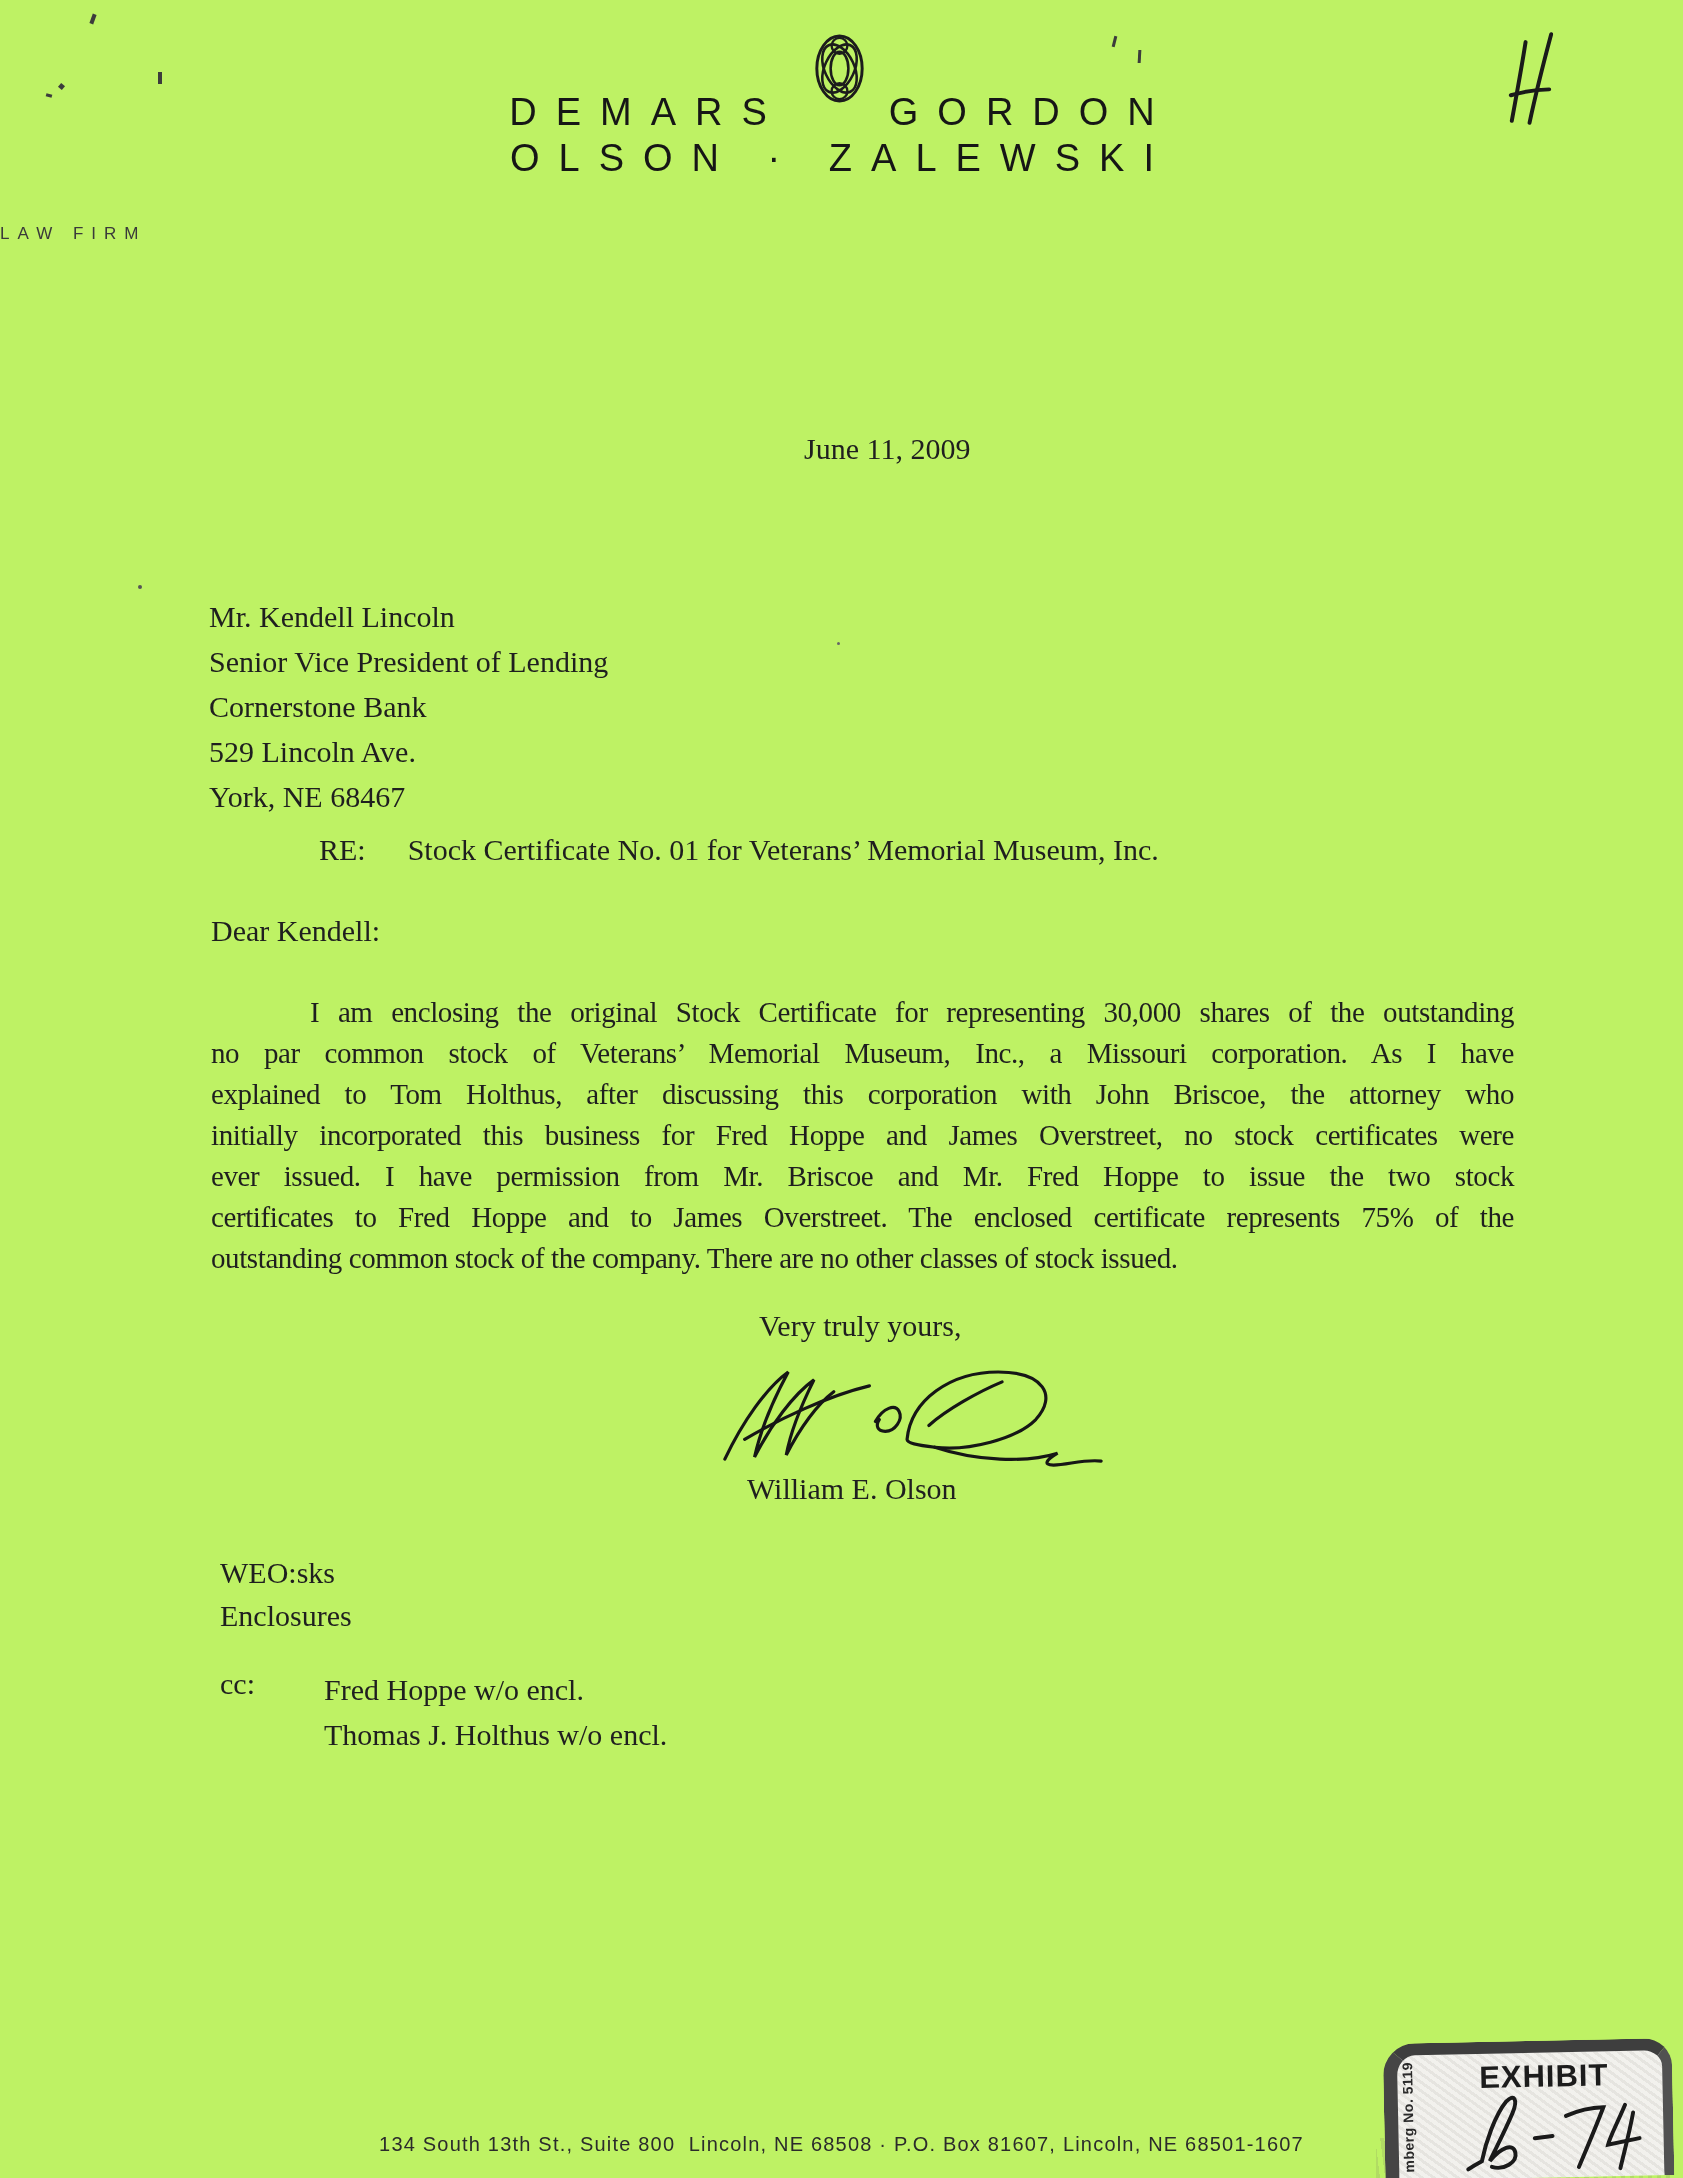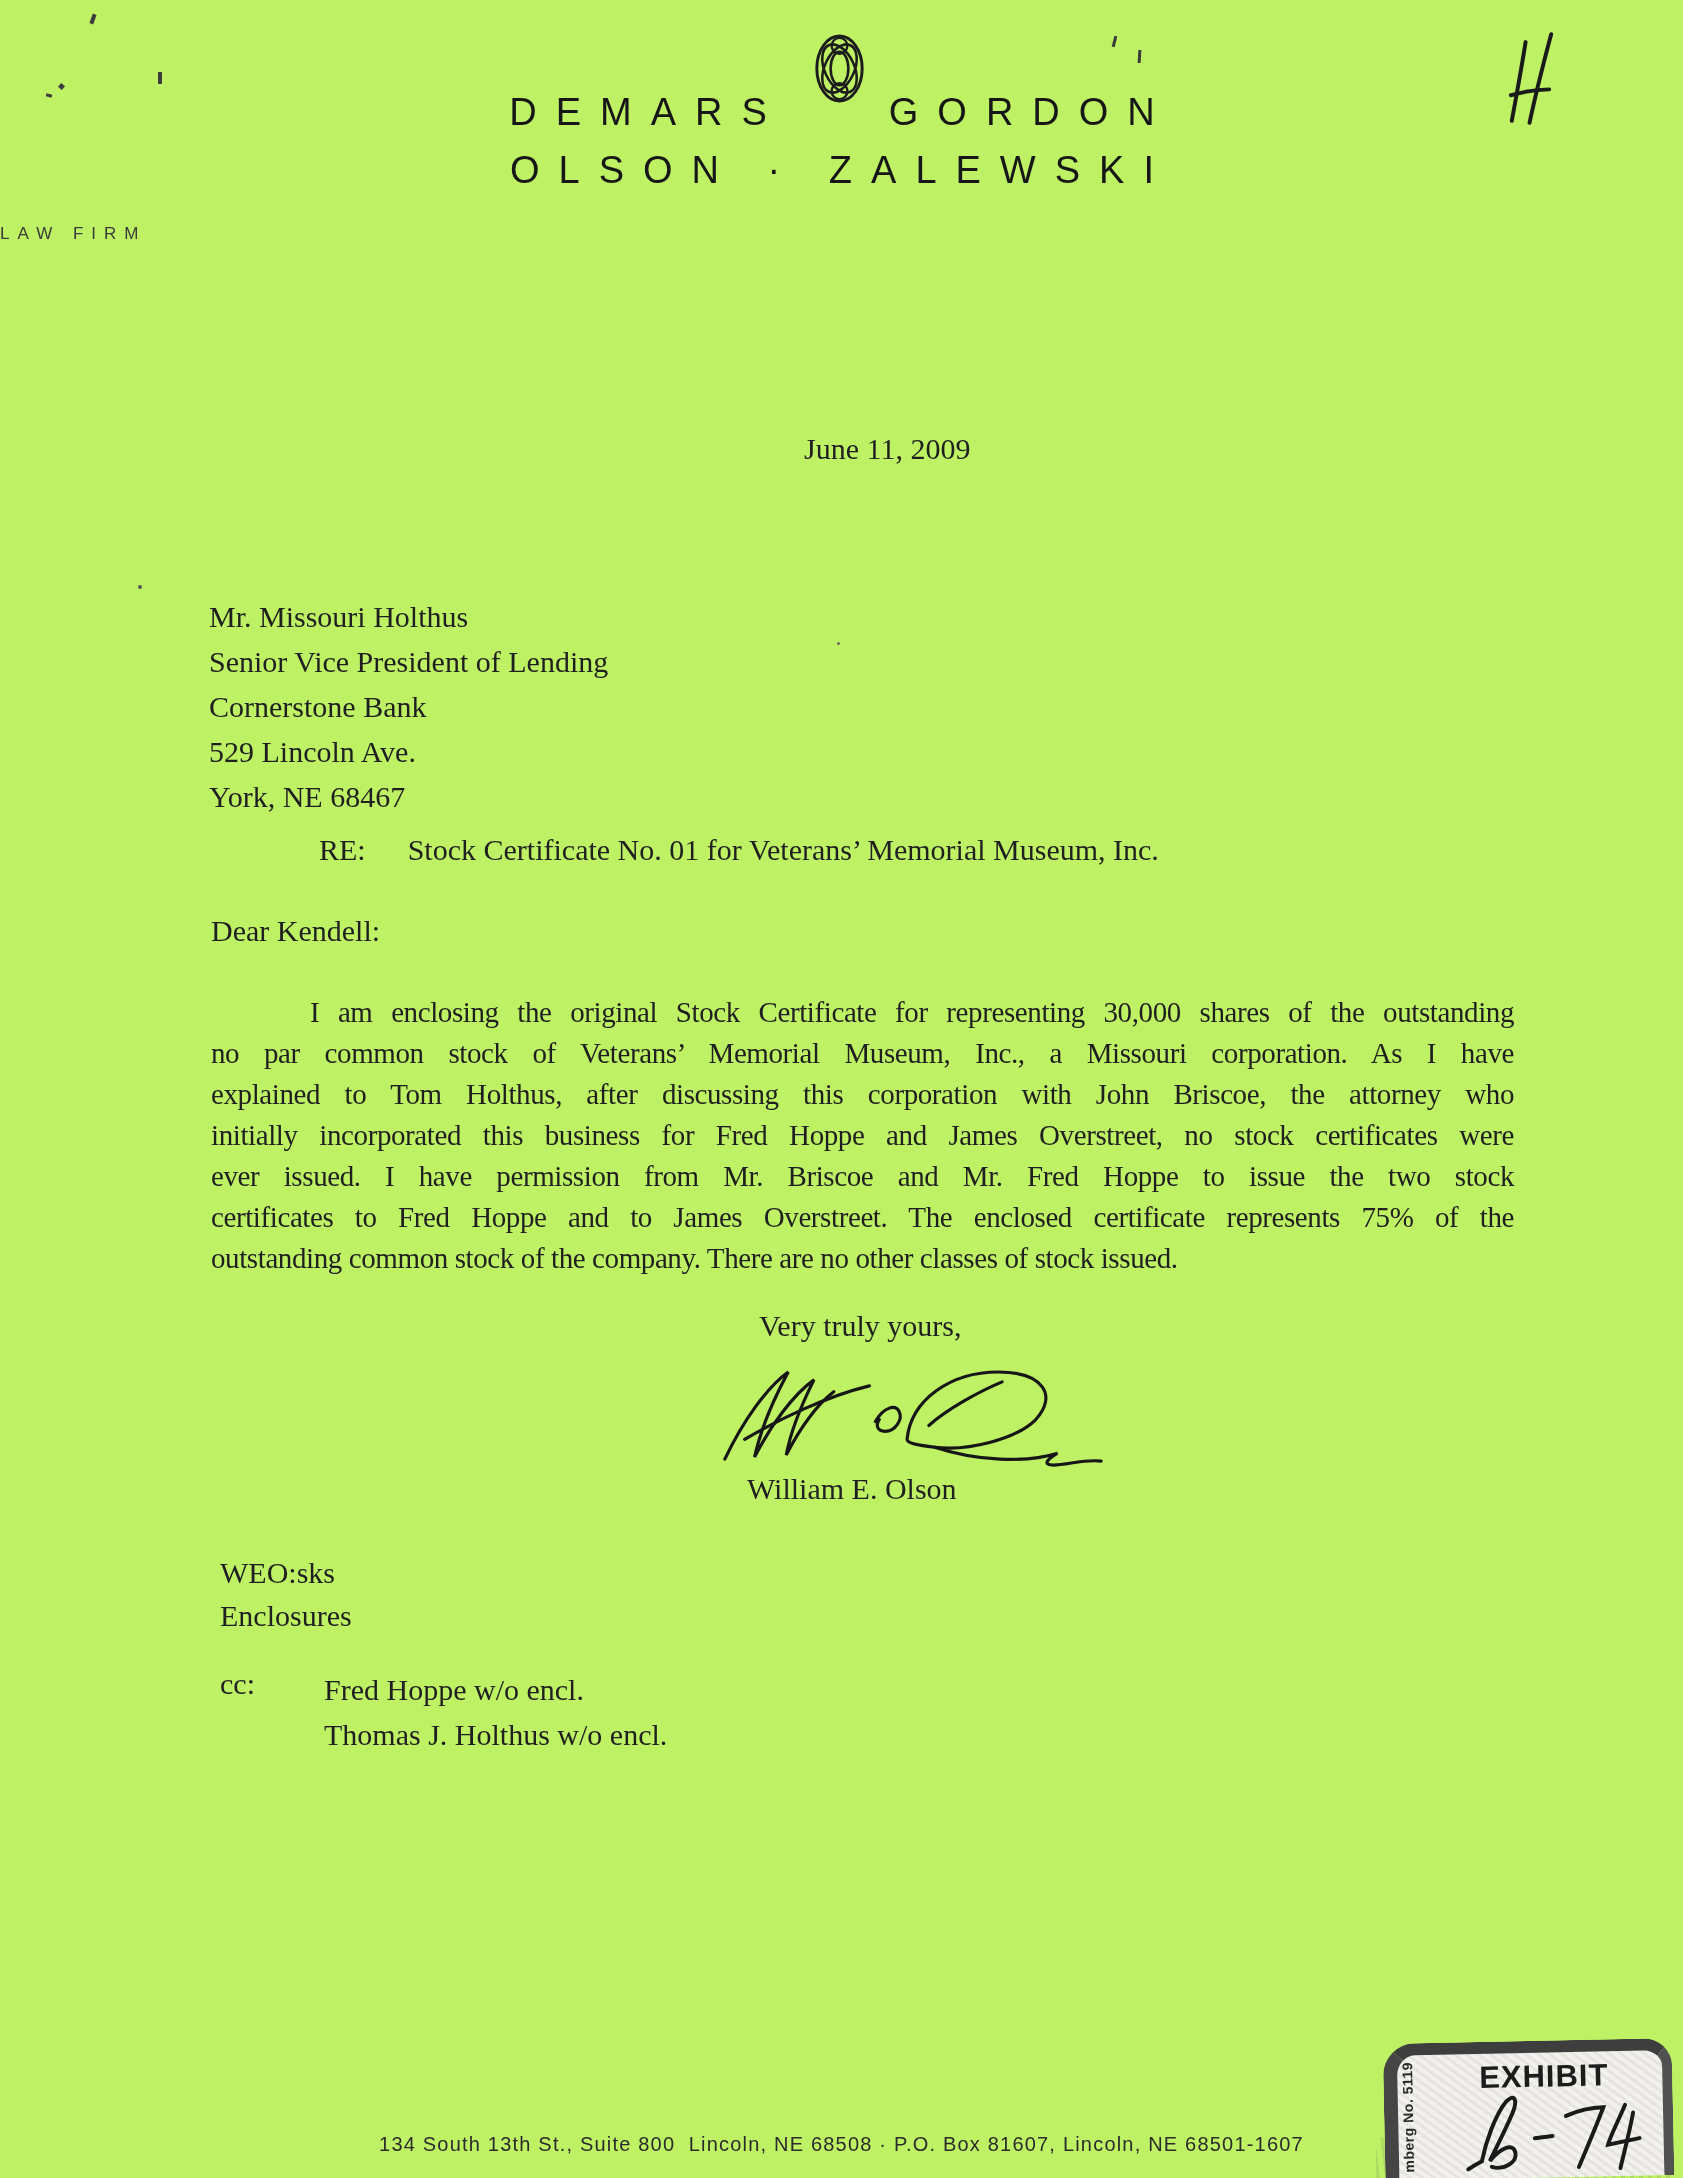--- a/index.html
+++ b/index.html
@@ -21,21 +21,20 @@
     font-size: 38px; letter-spacing: 19px; color: #161616; font-weight: 400;
     white-space: nowrap;
   }
   .lh-gap { display: inline-block; width: 103px; }
   .lh-line2 {
     position: absolute; top: 137px; left: 0; right: 0;
     text-align: center;
     font-family: "Liberation Sans", sans-serif;
     font-size: 38px; letter-spacing: 19px; color: #161616; font-weight: 400;
     white-space: pre;
-    margin-top: 12px;
   }
   .lh-tagline {
     position: absolute; top: 224px; left: 0; right: 0;
     text-align: left;
     font-family: "Liberation Sans", sans-serif;
     font-size: 17px; letter-spacing: 8px; color: #3a3a3a;
   }
   .logo { position: absolute; left: 811px; top: 33px; width: 57px; height: 71px; }
   .logo * { stroke: #1c1c1c; fill: none; }
 
@@ -148,21 +147,21 @@
 
   <svg class="hand-mark" viewBox="0 0 64 100">
     <path d="M27 12 C23 38 17 70 13 92" stroke="#1a1a1a" fill="none" stroke-width="4" stroke-linecap="round"></path>
     <path d="M53 4 C45 34 37 66 31 94" stroke="#1a1a1a" fill="none" stroke-width="4" stroke-linecap="round"></path>
     <path d="M12 66 C26 62 40 60 51 60" stroke="#1a1a1a" fill="none" stroke-width="4" stroke-linecap="round"></path>
   </svg>
 
   <div class="date">June 11, 2009</div>
 
   <div class="recipient">
-    <div>Mr. Missouri Holthus</div>
+    <div>Mr. Kendell Lincoln</div>
     <div>Senior Vice President of Lending</div>
     <div>Cornerstone Bank</div>
     <div>529 Lincoln Ave.</div>
     <div>York, NE 68467</div>
   </div>
 
   <div class="re-line">
     <span>RE:</span>
     <span class="re-subject">Stock Certificate No. 01 for Veterans’ Memorial Museum, Inc.</span>
   </div>

